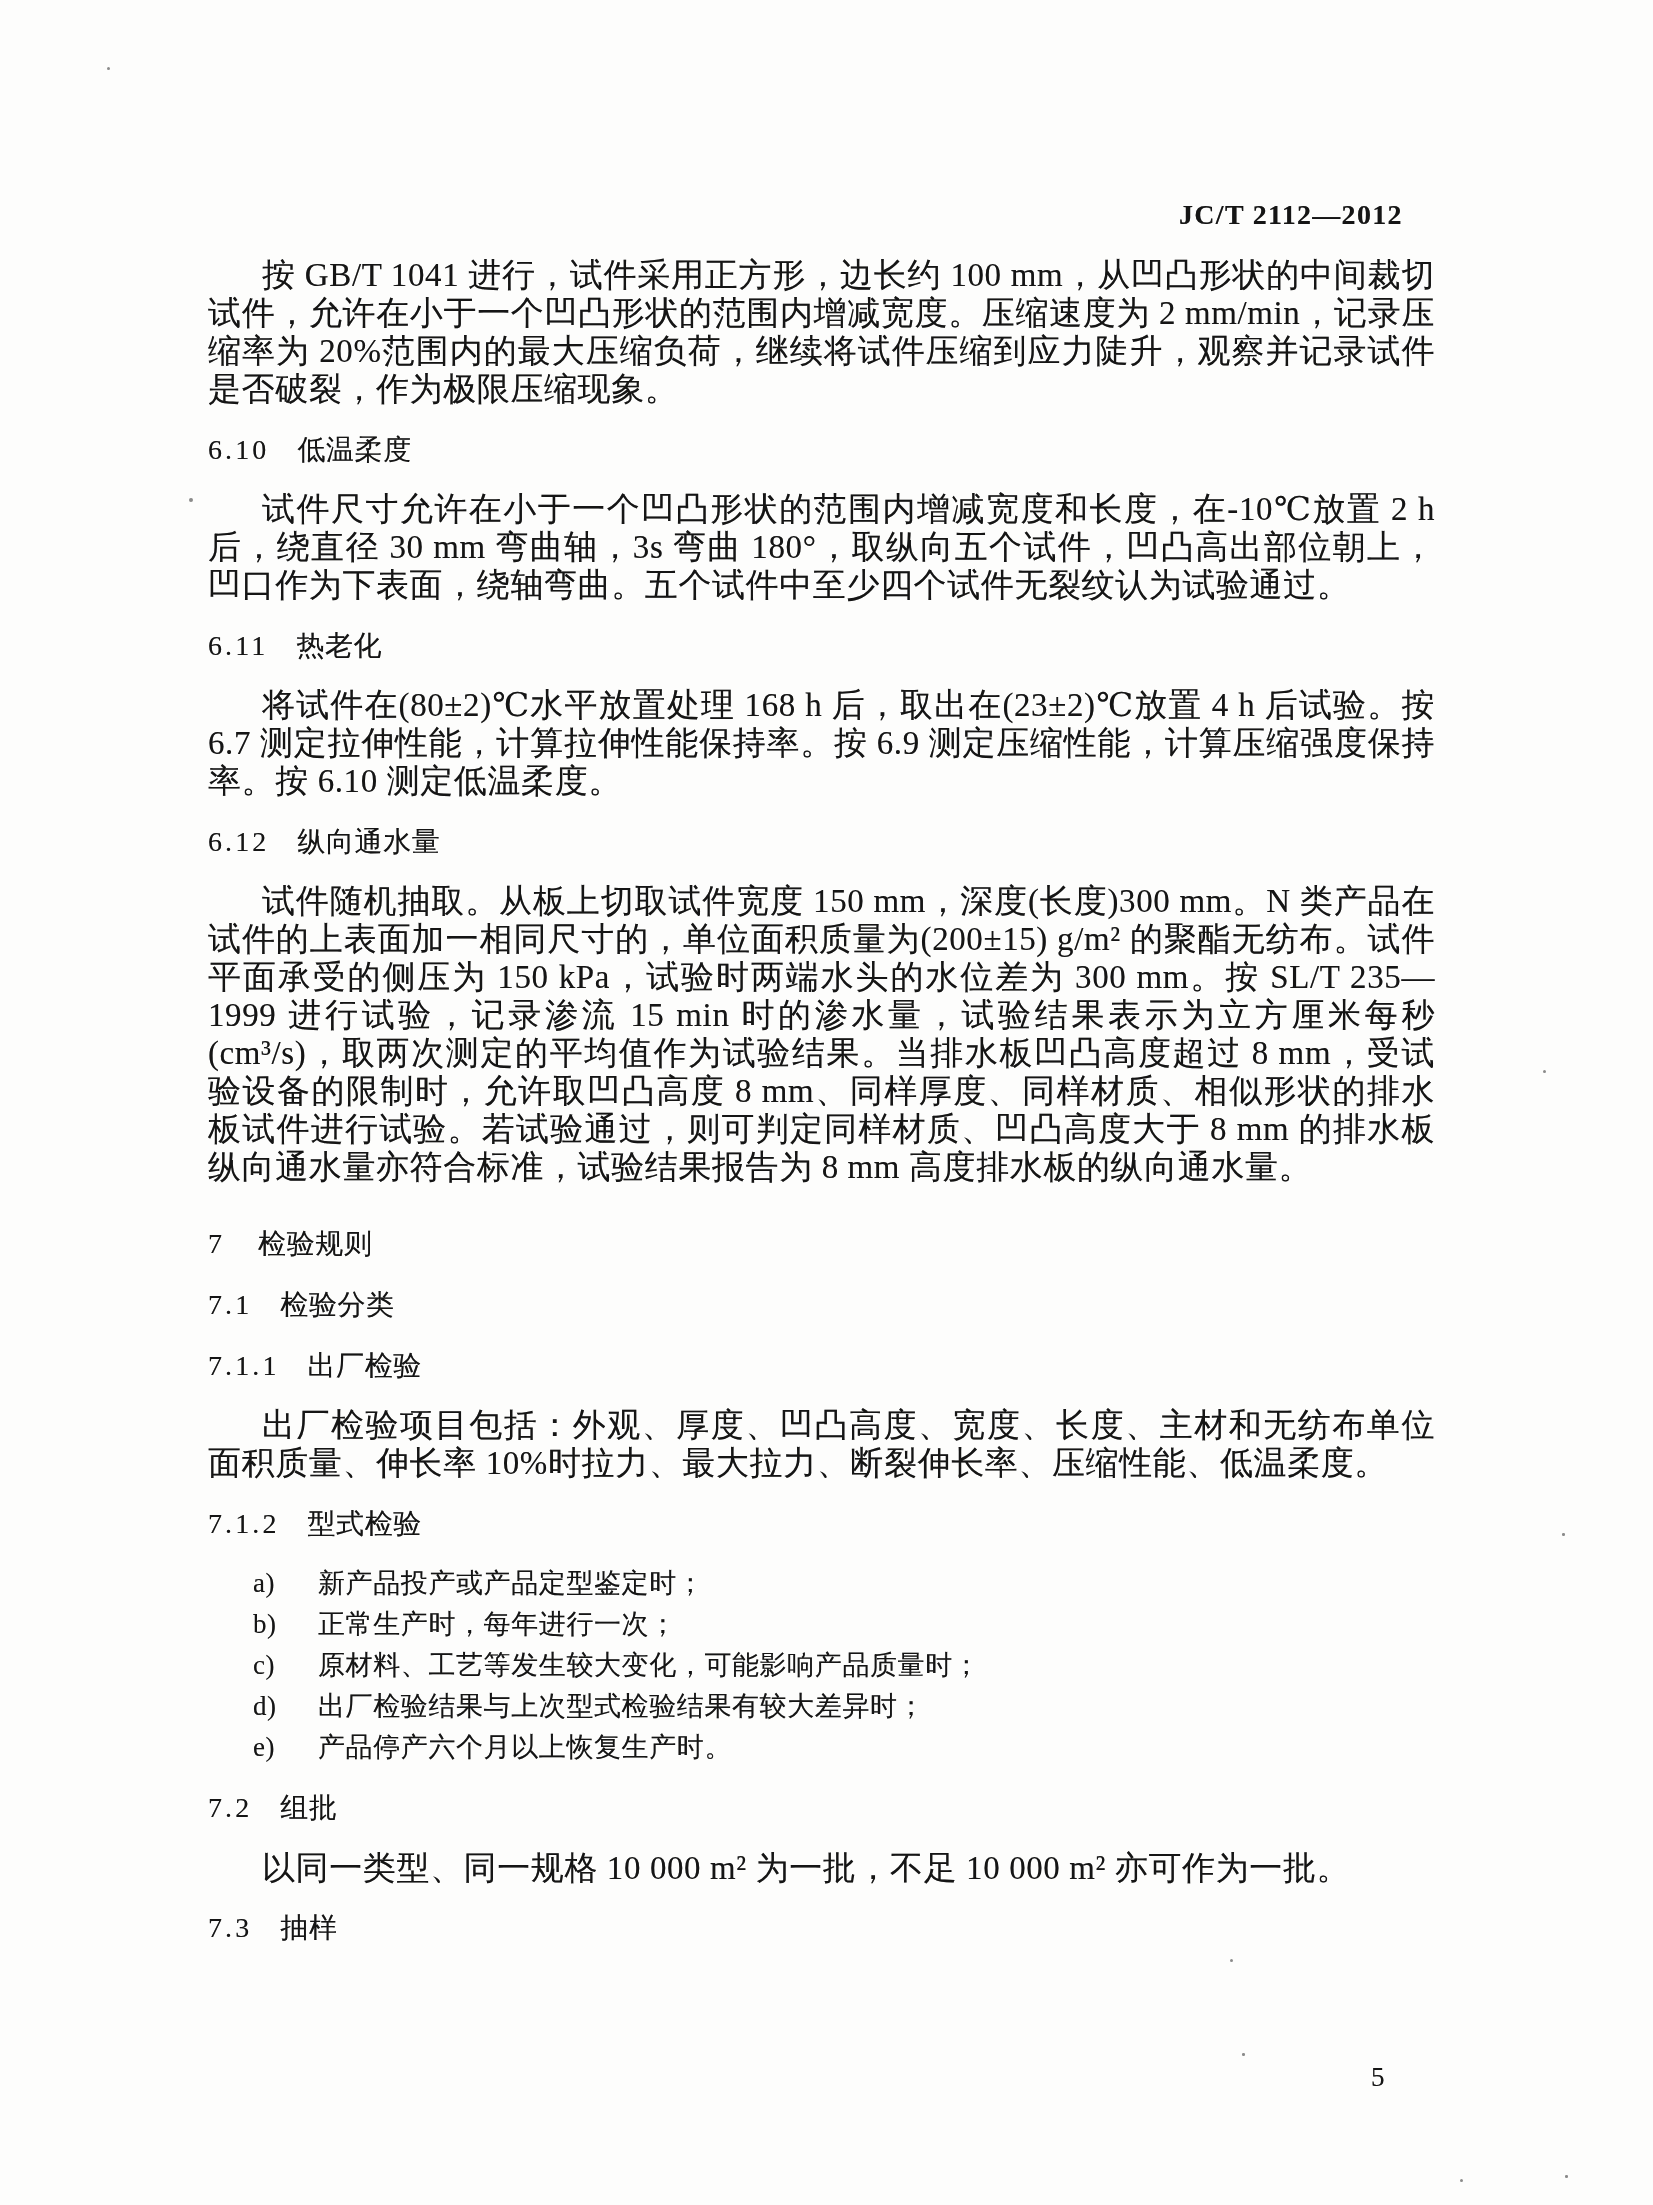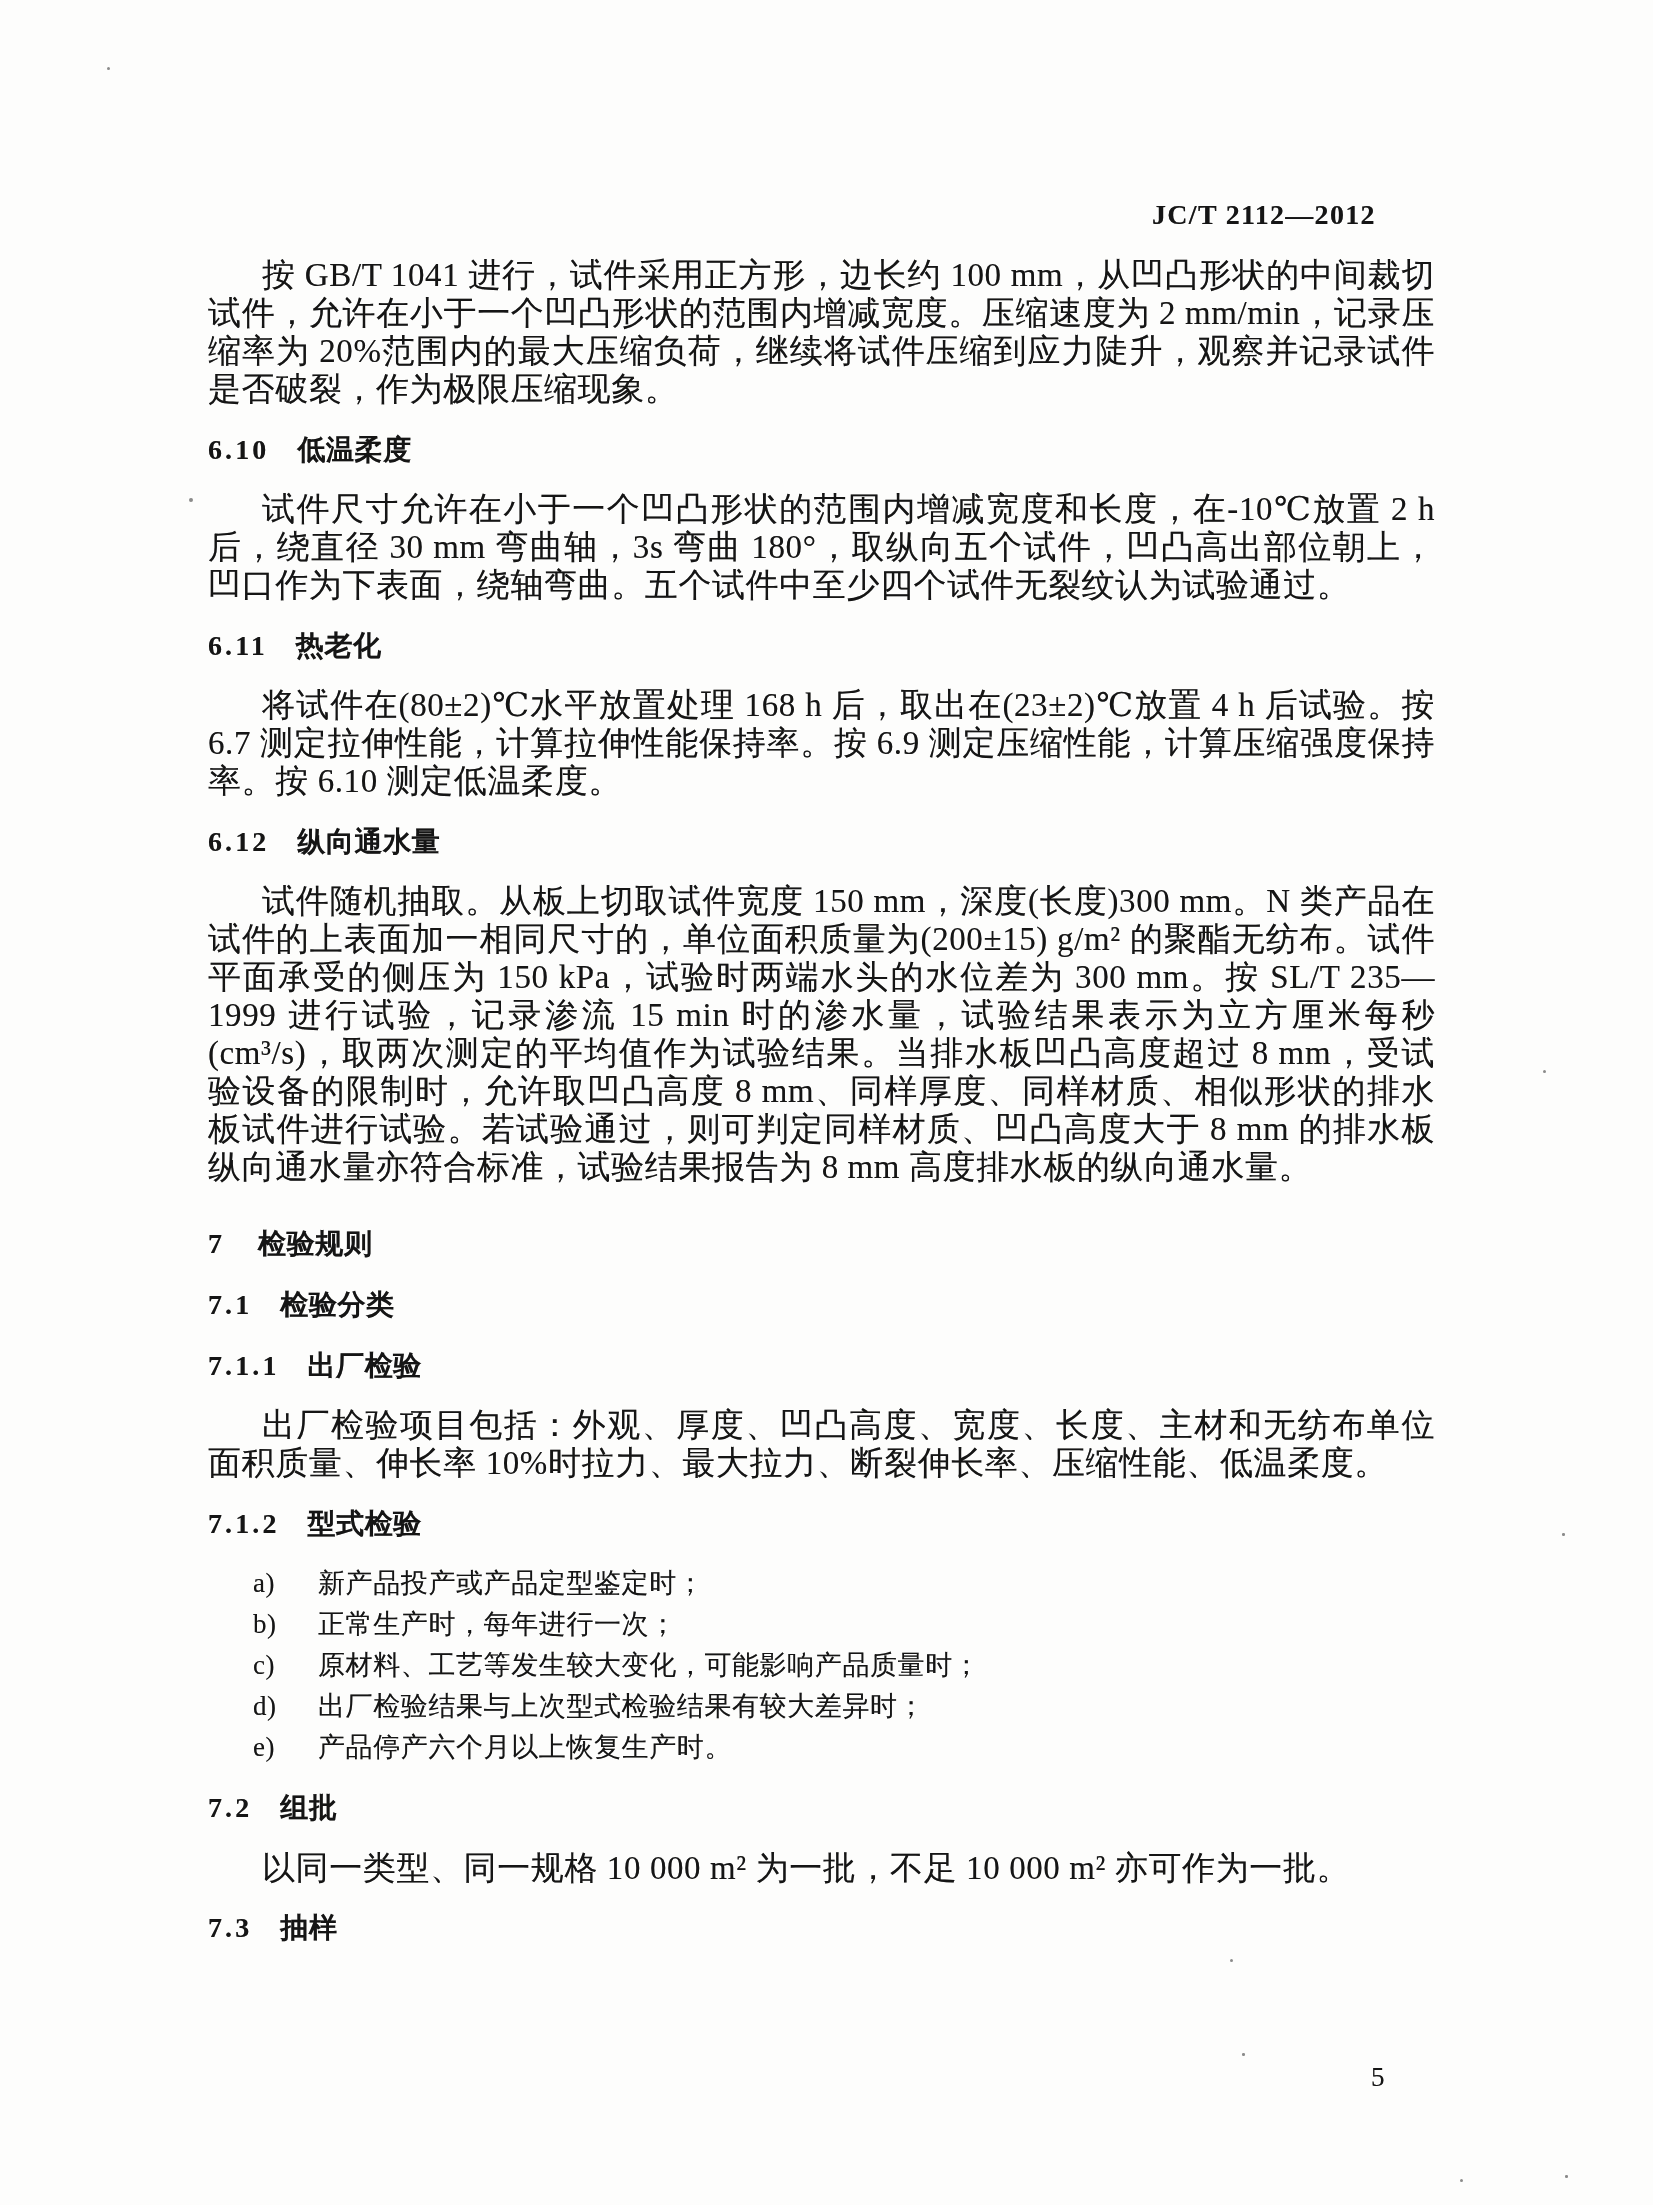--- a/index.html
+++ b/index.html
@@ -10,39 +10,39 @@
     color: #151515;
   }
   .page {
     position: relative;
     width: 1654px; height: 2205px;
     background: #fdfdfc;
     overflow: hidden;
   }
   .doc-header {
     position: absolute;
-    left: 1152px; top: 199px;
+    left: 1179px; top: 199px;
     font-size: 28px; font-weight: bold;
     letter-spacing: 1.3px;
     text-shadow: 0 0 0.6px rgba(0,0,0,.45);
     white-space: nowrap;
   }
   .content {
     position: absolute;
     left: 208px; top: 256px; width: 1227px;
   }
   .body-p {
     font-size: 33px; line-height: 38px;
     text-align: justify;
     text-indent: 54px;
     letter-spacing: 0.6px;
     text-shadow: 0 0 0.6px rgba(0,0,0,.4);
   }
   .heading {
-    font-size: 28px; font-weight: bold; line-height: 38px;
+    font-size: 28px; font-weight: normal; line-height: 38px;
     margin: 22.7px 0 21.4px 0;
     letter-spacing: 0.6px;
     text-shadow: 0 0 0.6px rgba(0,0,0,.45);
     white-space: nowrap;
   }
   .heading .num { letter-spacing: 3.1px; margin-right: 28px; }
   .heading.chapter { margin-top: 39px; }
   .heading.chapter .num { margin-right: 33px; }
   .cond-list { margin: 8px; }
   .cond-item {

